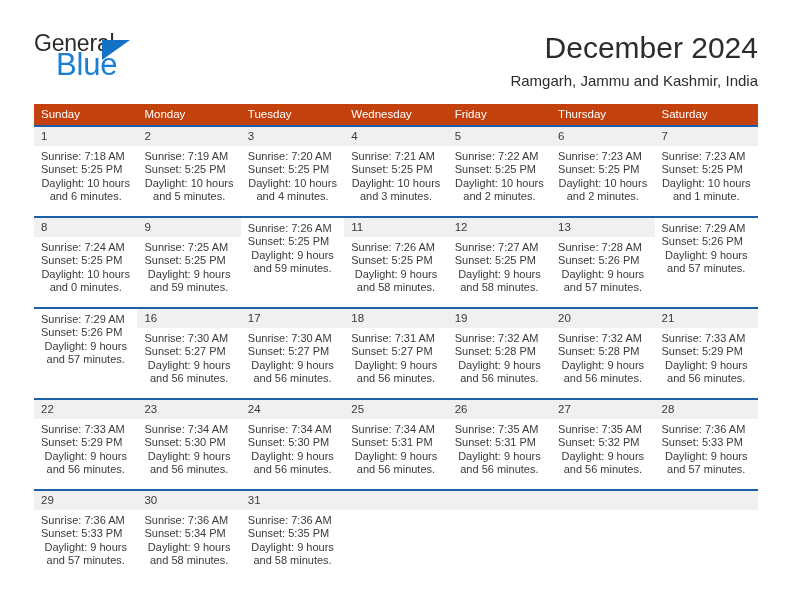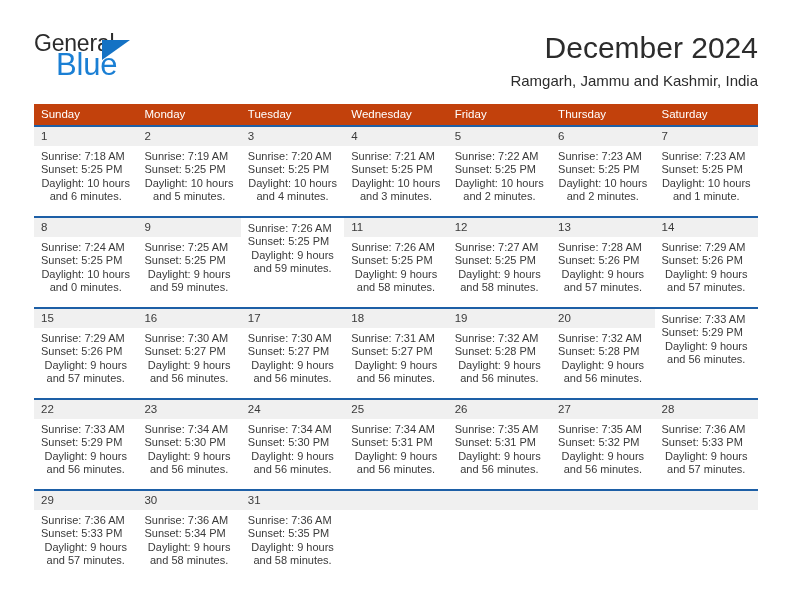--- a/index.html
+++ b/index.html
@@ -217,32 +217,30 @@
       </div>
       <div class="cell">
         <div class="daynum-bar">13</div>
         <div class="details">
           <div>Sunrise: 7:28 AM</div>
           <div>Sunset: 5:26 PM</div>
           <div class="dl">Daylight: 9 hours and 57 minutes.</div>
         </div>
       </div>
       <div class="cell">
-        <div class="daynum-bar">14</div>
         <div class="details">
           <div>Sunrise: 7:29 AM</div>
           <div>Sunset: 5:26 PM</div>
           <div class="dl">Daylight: 9 hours and 57 minutes.</div>
         </div>
       </div>
     </div>
 
     <div class="week">
       <div class="cell">
-        <div class="daynum-bar">15</div>
         <div class="details">
           <div>Sunrise: 7:29 AM</div>
           <div>Sunset: 5:26 PM</div>
           <div class="dl">Daylight: 9 hours and 57 minutes.</div>
         </div>
       </div>
       <div class="cell">
         <div class="daynum-bar">16</div>
         <div class="details">
           <div>Sunrise: 7:30 AM</div>
@@ -276,20 +274,21 @@
       </div>
       <div class="cell">
         <div class="daynum-bar">20</div>
         <div class="details">
           <div>Sunrise: 7:32 AM</div>
           <div>Sunset: 5:28 PM</div>
           <div class="dl">Daylight: 9 hours and 56 minutes.</div>
         </div>
       </div>
       <div class="cell">
+        <div class="daynum-bar">21</div>
         <div class="details">
           <div>Sunrise: 7:33 AM</div>
           <div>Sunset: 5:29 PM</div>
           <div class="dl">Daylight: 9 hours and 56 minutes.</div>
         </div>
       </div>
     </div>
 
     <div class="week">
       <div class="cell">

